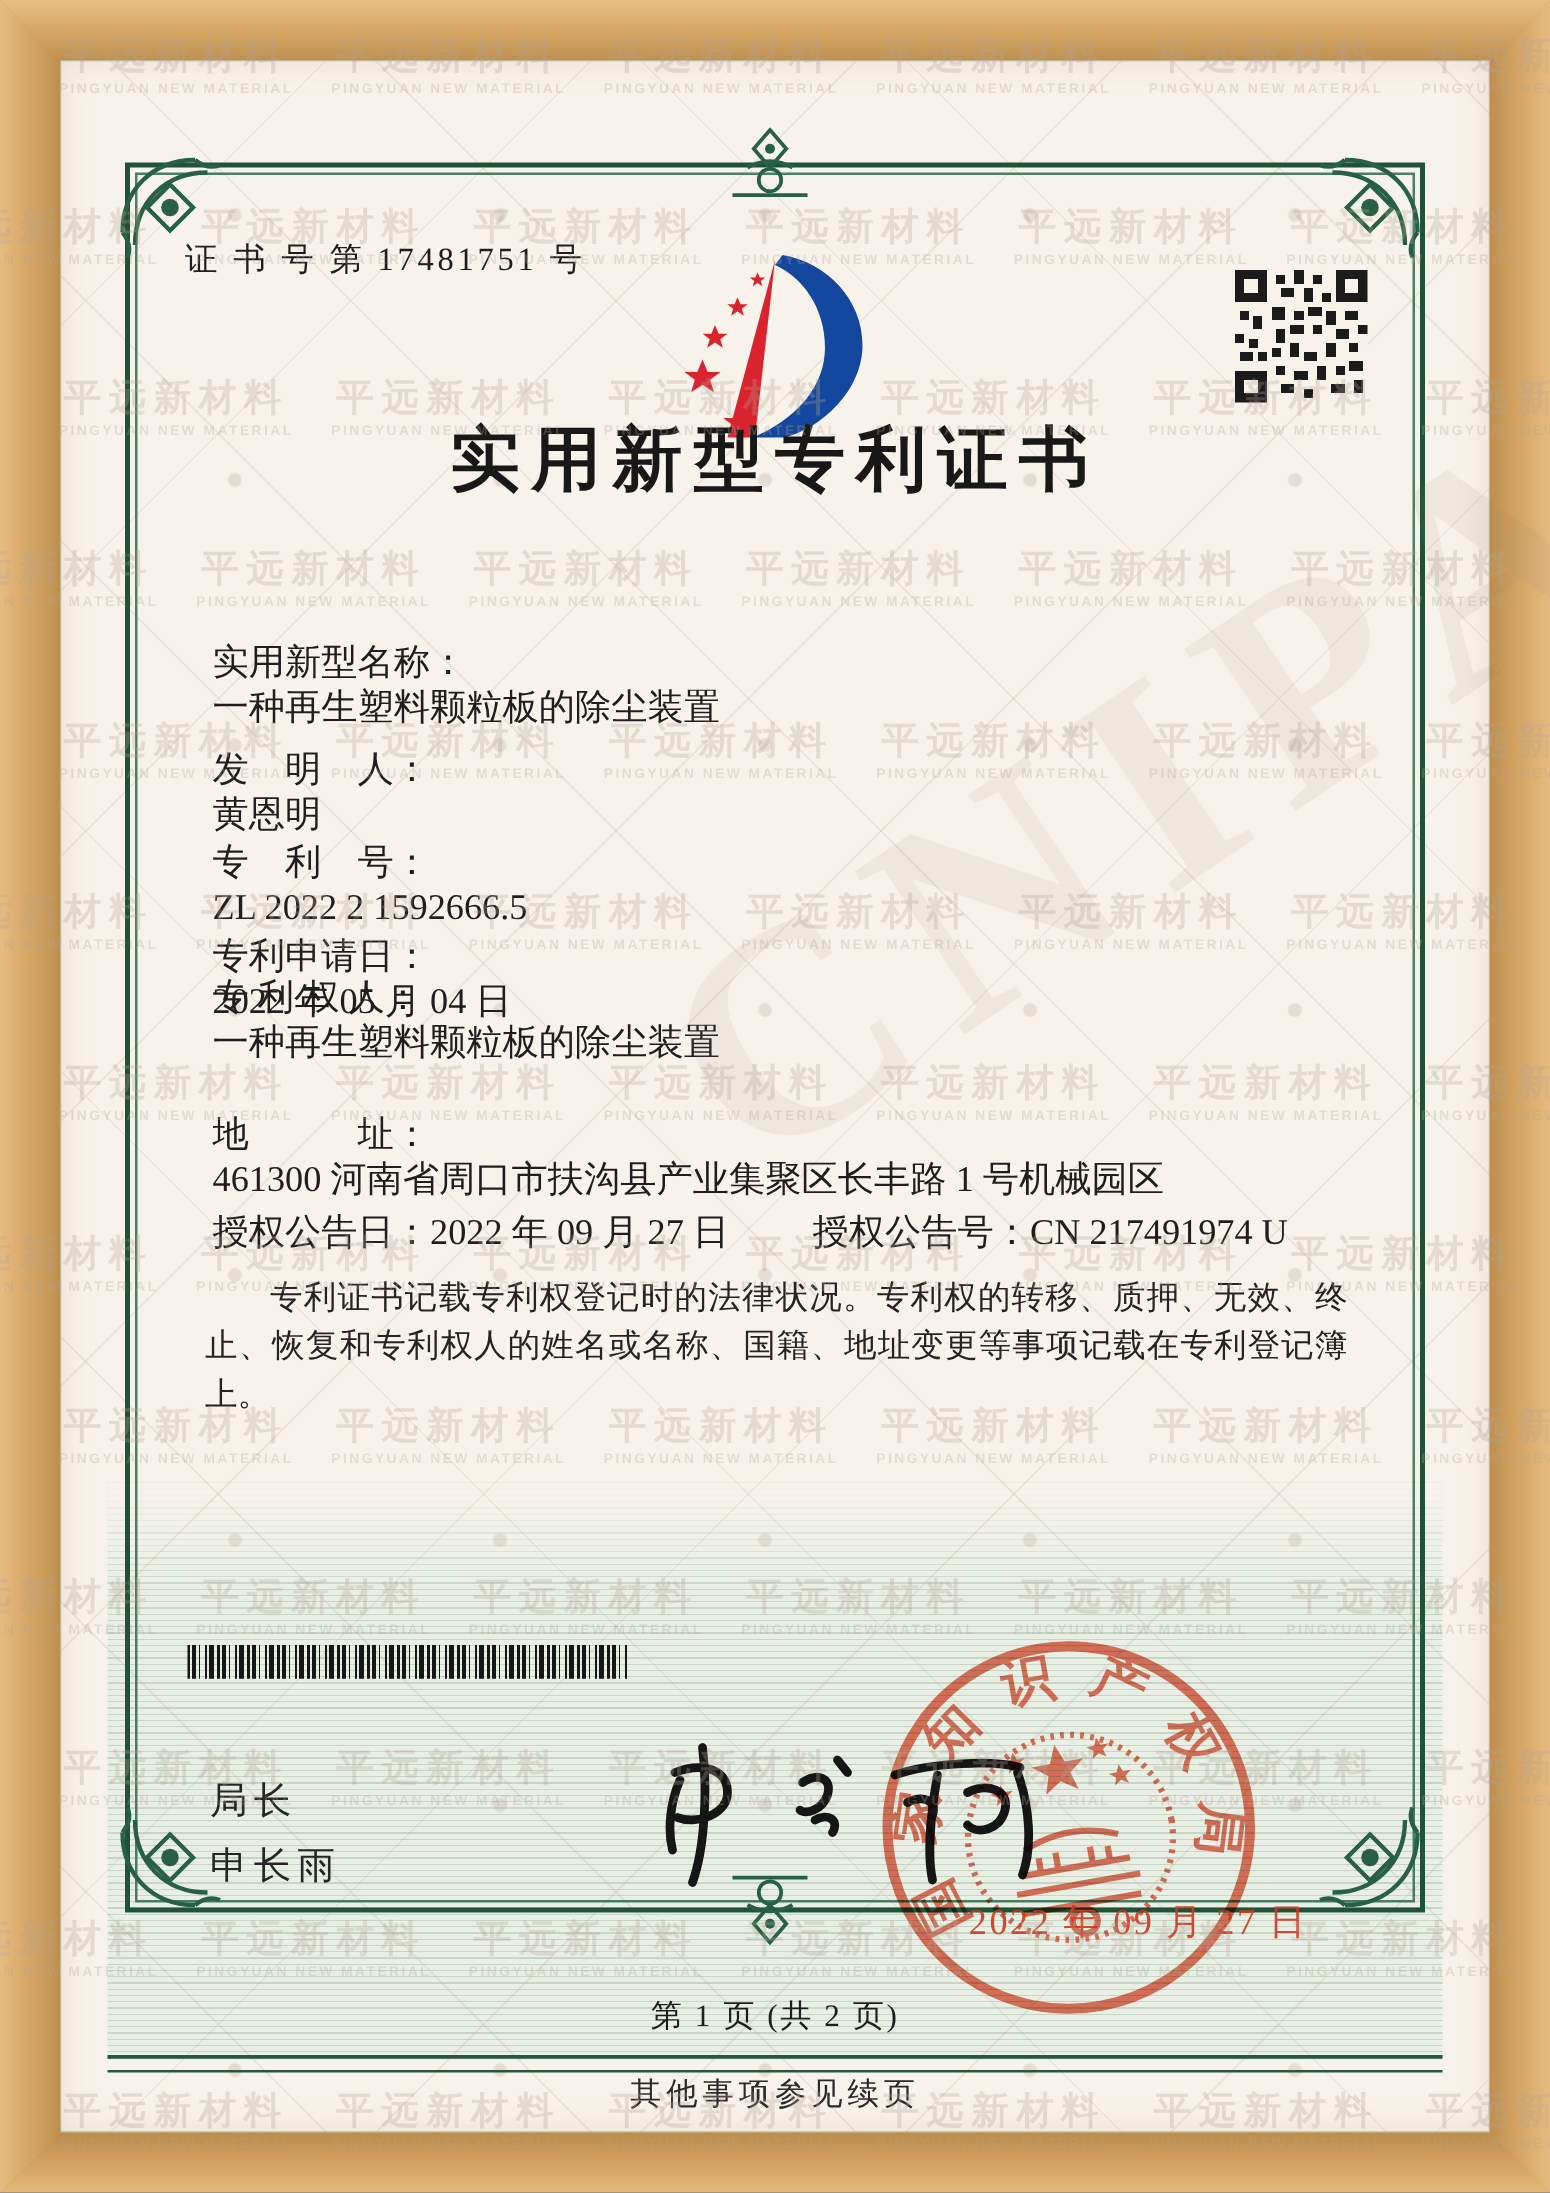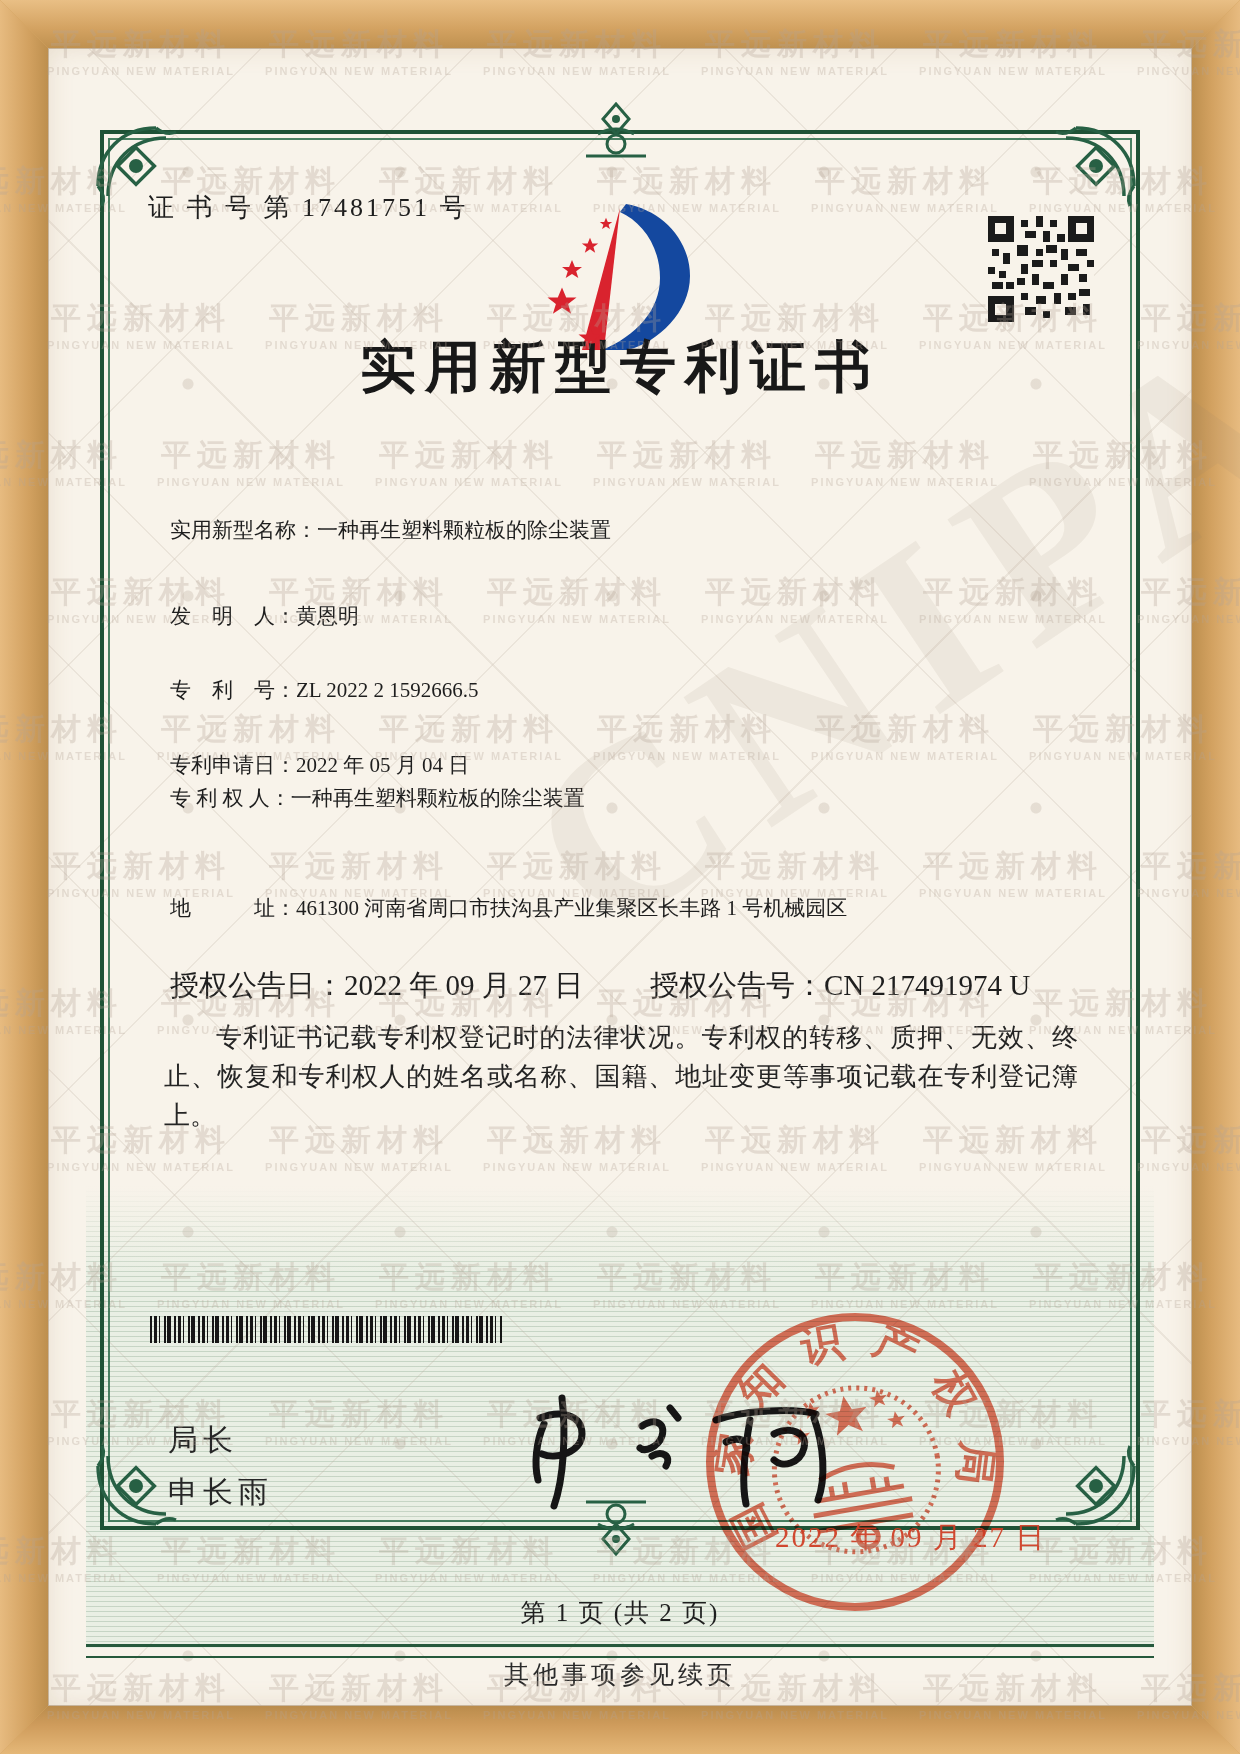--- a/index.html
+++ b/index.html
@@ -44,21 +44,21 @@
 
   
   .gframe{left:100px;top:130px;width:1032px;height:1392px;border:4px solid #1f5236;}
   .gframe-inner{position:absolute;inset:4px;border:2px solid rgba(44,107,74,.85);}
   .corner{width:96px;height:96px;}
   .finial{width:72px;height:66px;}
 
   
   .cert-no{left:148px;top:190px;font-size:26px;letter-spacing:3px;}
   .title{left:0;right:0;top:330px;text-align:center;font-size:56px;font-weight:700;letter-spacing:9px;color:#181818;}
-  .field{left:170px;width:930px;font-size:21px;line-height:36px;display:flex;}
+  .field{left:170px;width:930px;font-size:29px;line-height:36px;display:flex;flex-direction:column;}
   .f-label{white-space:pre;flex:0 0 auto;}
   .f-value{flex:0 1 auto;}
   .addr .f-value{max-width:790px;font-family:Liberation Serif, serif;}
   .grant-left{left:170px;top:966px;font-size:29px;}
   .grant-right{left:650px;top:966px;font-size:29px;}
   .paras{left:164px;top:1018px;width:914px;font-size:26px;line-height:39px;text-align:justify;color:#242424;}
   .paras p{margin:0;text-indent:2em;}
   .barcode{left:150px;top:1316px;width:352px;height:27px;
     background:repeating-linear-gradient(90deg,#161616 0 2px,transparent 2px 4px,#161616 4px 7px,transparent 7px 9px,#161616 9px 10px,transparent 10px 14px,#161616 14px 16px,transparent 16px 17px,#161616 17px 21px,transparent 21px 24px);}
   .signer{left:168px;font-family:"Liberation Sans","DejaVu Sans",sans-serif;font-size:30px;letter-spacing:5px;color:#262626;}

